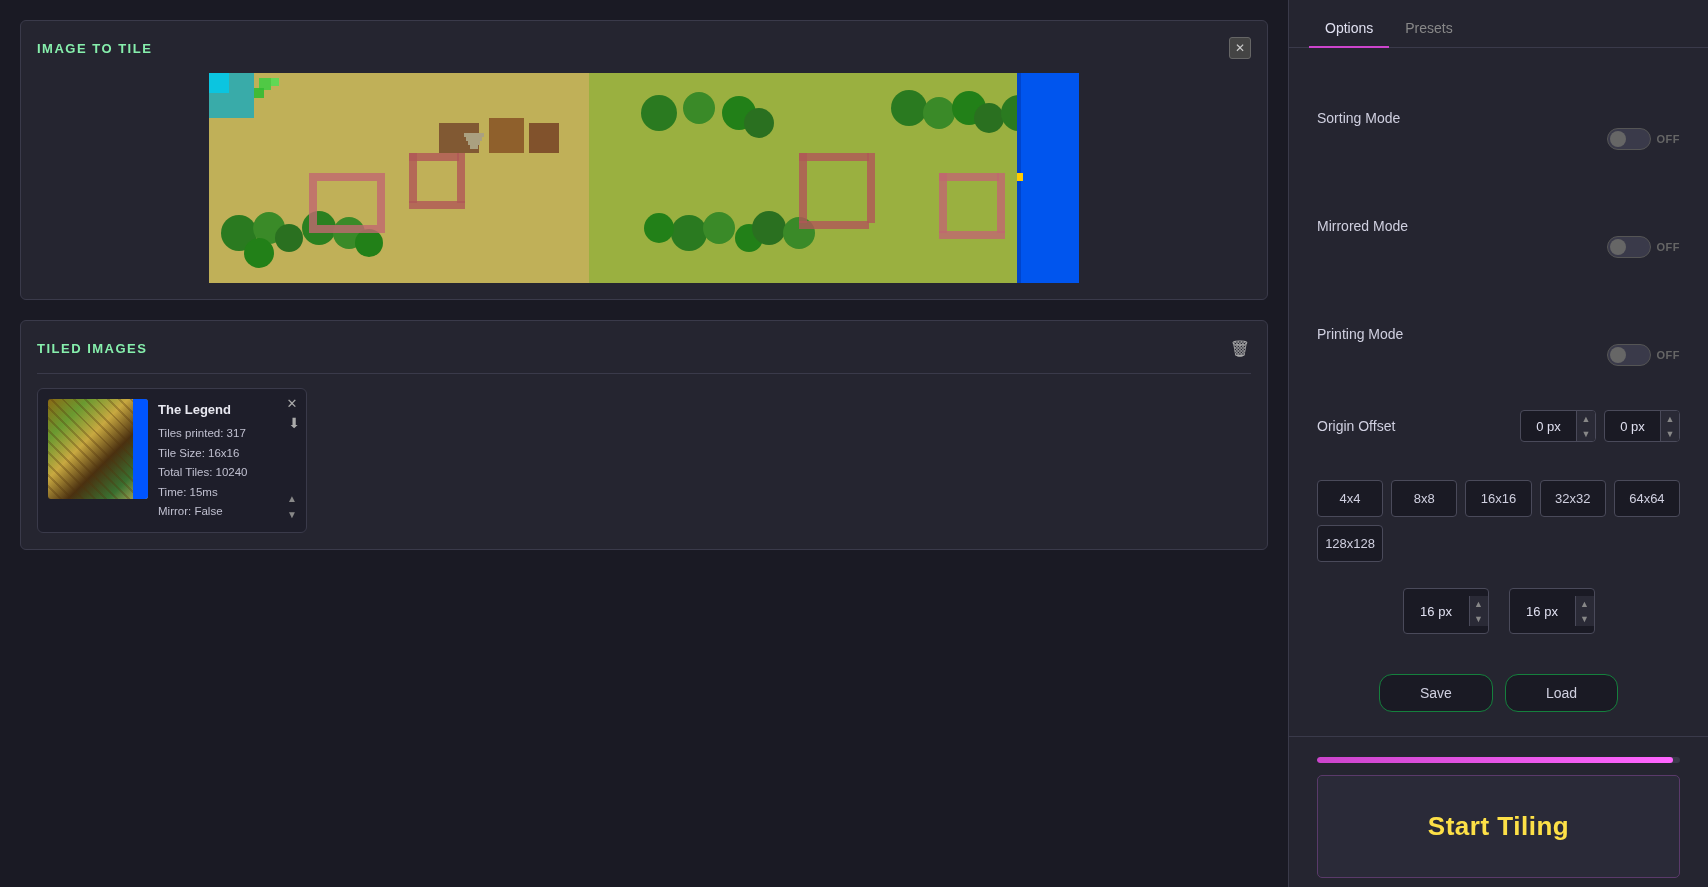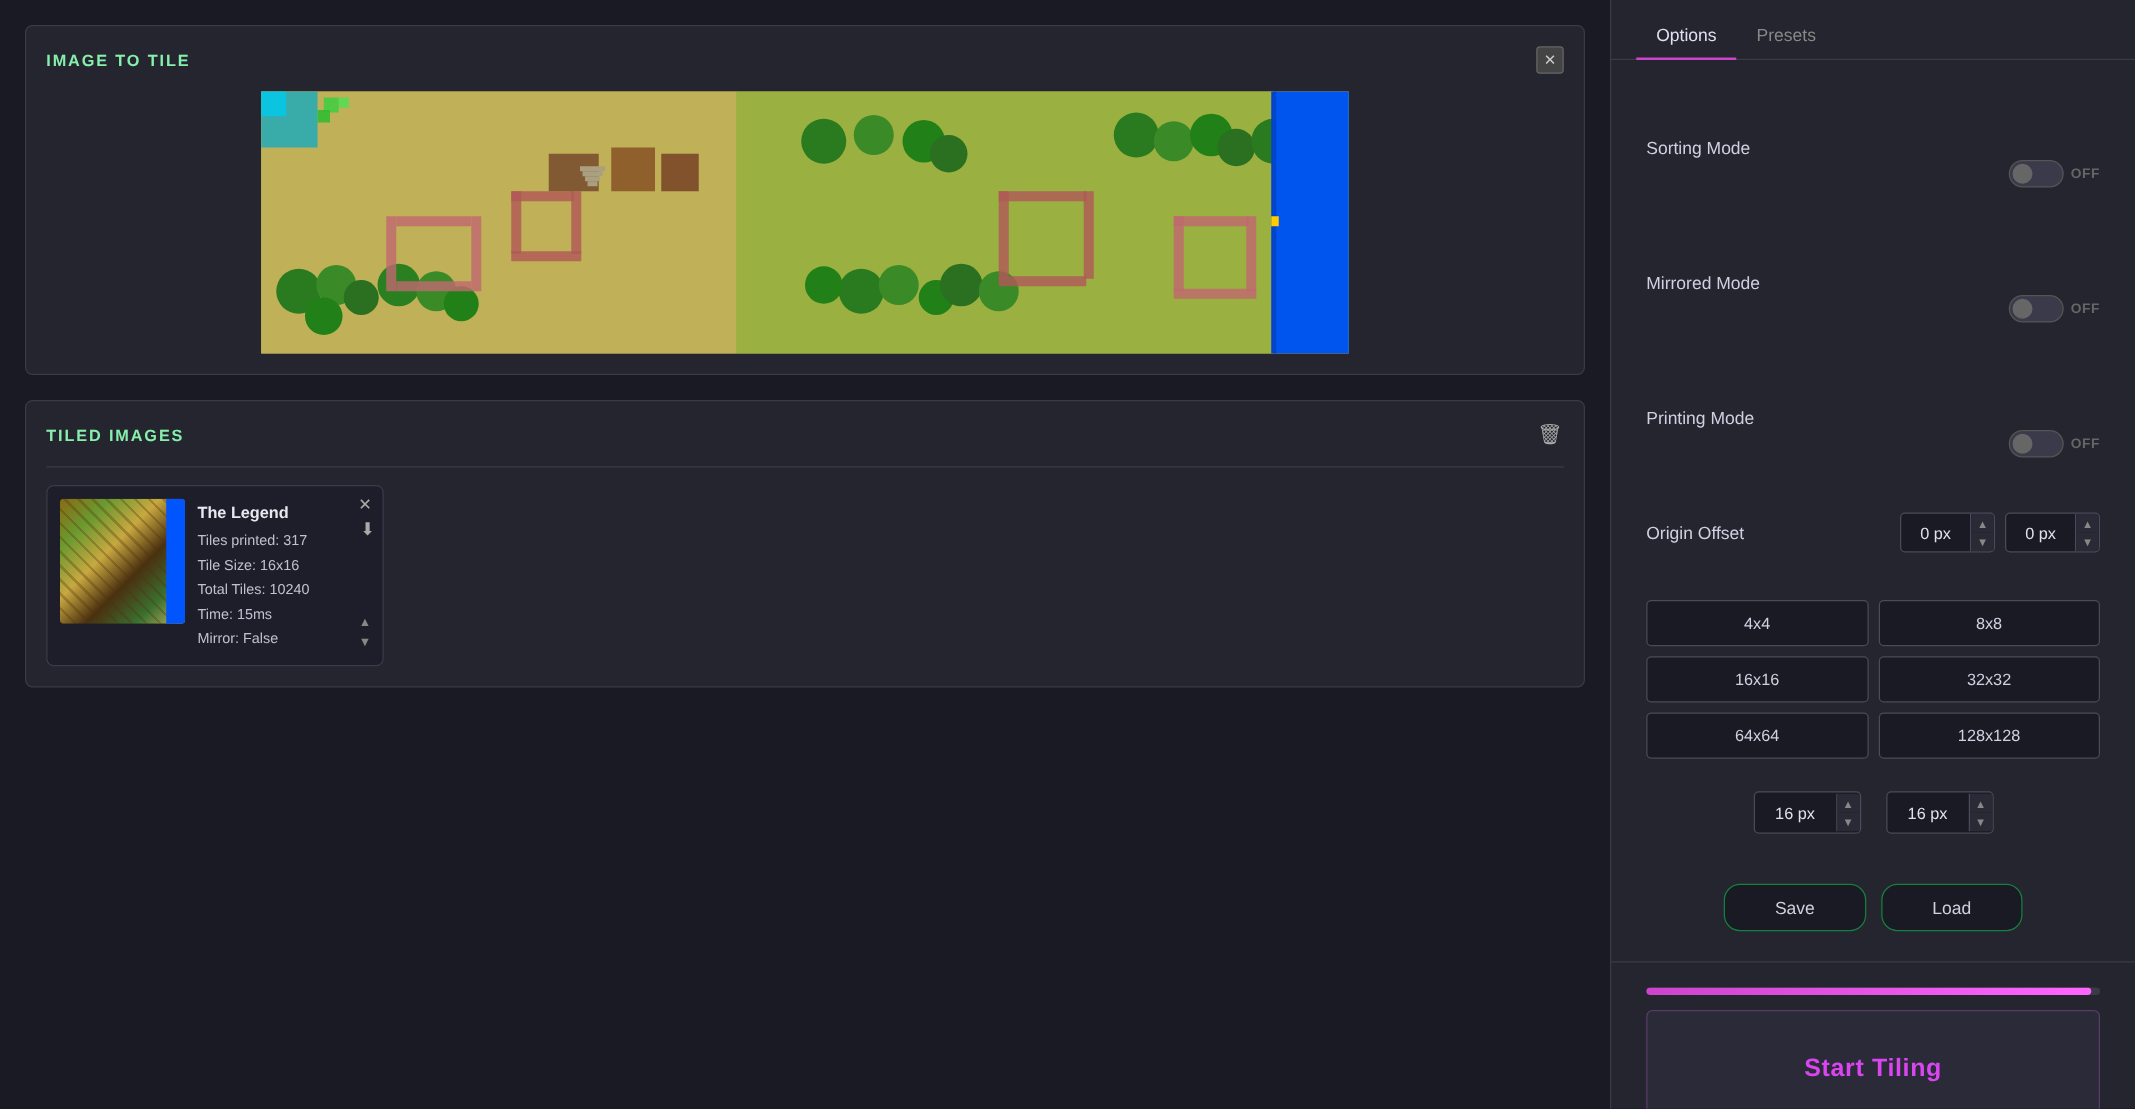--- a/index.html
+++ b/index.html
@@ -311,21 +311,21 @@
       font-size: 9px;
       display: flex;
       align-items: center;
       justify-content: center;
       padding: 0;
     }
 
     
     .tile-sizes {
       display: grid;
-      grid-template-columns: repeat(2, 1fr);
+      grid-template-columns: repeat(5, 1fr);
       gap: 8px;
       margin-top: 8px;
     }
 
     .tile-size-btn {
       background: #1a1a24;
       border: 1px solid #4a4a5a;
       border-radius: 4px;
       color: #d0d0e0;
       font-size: 13px;
@@ -343,21 +343,21 @@
       justify-content: center;
     }
 
     .custom-input-wrap {
       display: flex;
       align-items: center;
       background: #1a1a24;
       border: 1px solid #4a4a5a;
       border-radius: 4px;
       overflow: hidden;
-      height: 34px;
+      height: 46px;
     }
 
     .custom-input {
       width: 65px;
       background: transparent;
       border: none;
       color: #e0e0f0;
       font-size: 13px;
       padding: 0 8px;
       outline: none;
@@ -409,22 +409,22 @@
       border-radius: 3px;
       width: 98%;
     }
 
     .start-tiling-btn {
       width: 100%;
       padding: 35px;
       background: #2a2a38;
       border: 1px solid #5a3a6a;
       border-radius: 5px;
-      color: #d946ef;
-      font-size: 20px;
+      color: #fde047;
+      font-size: 26px;
       font-weight: 600;
       cursor: pointer;
       letter-spacing: 0.5px;
     }
 
     
     .map-svg-container {
       width: 100%;
       height: 210px;
       position: relative;

